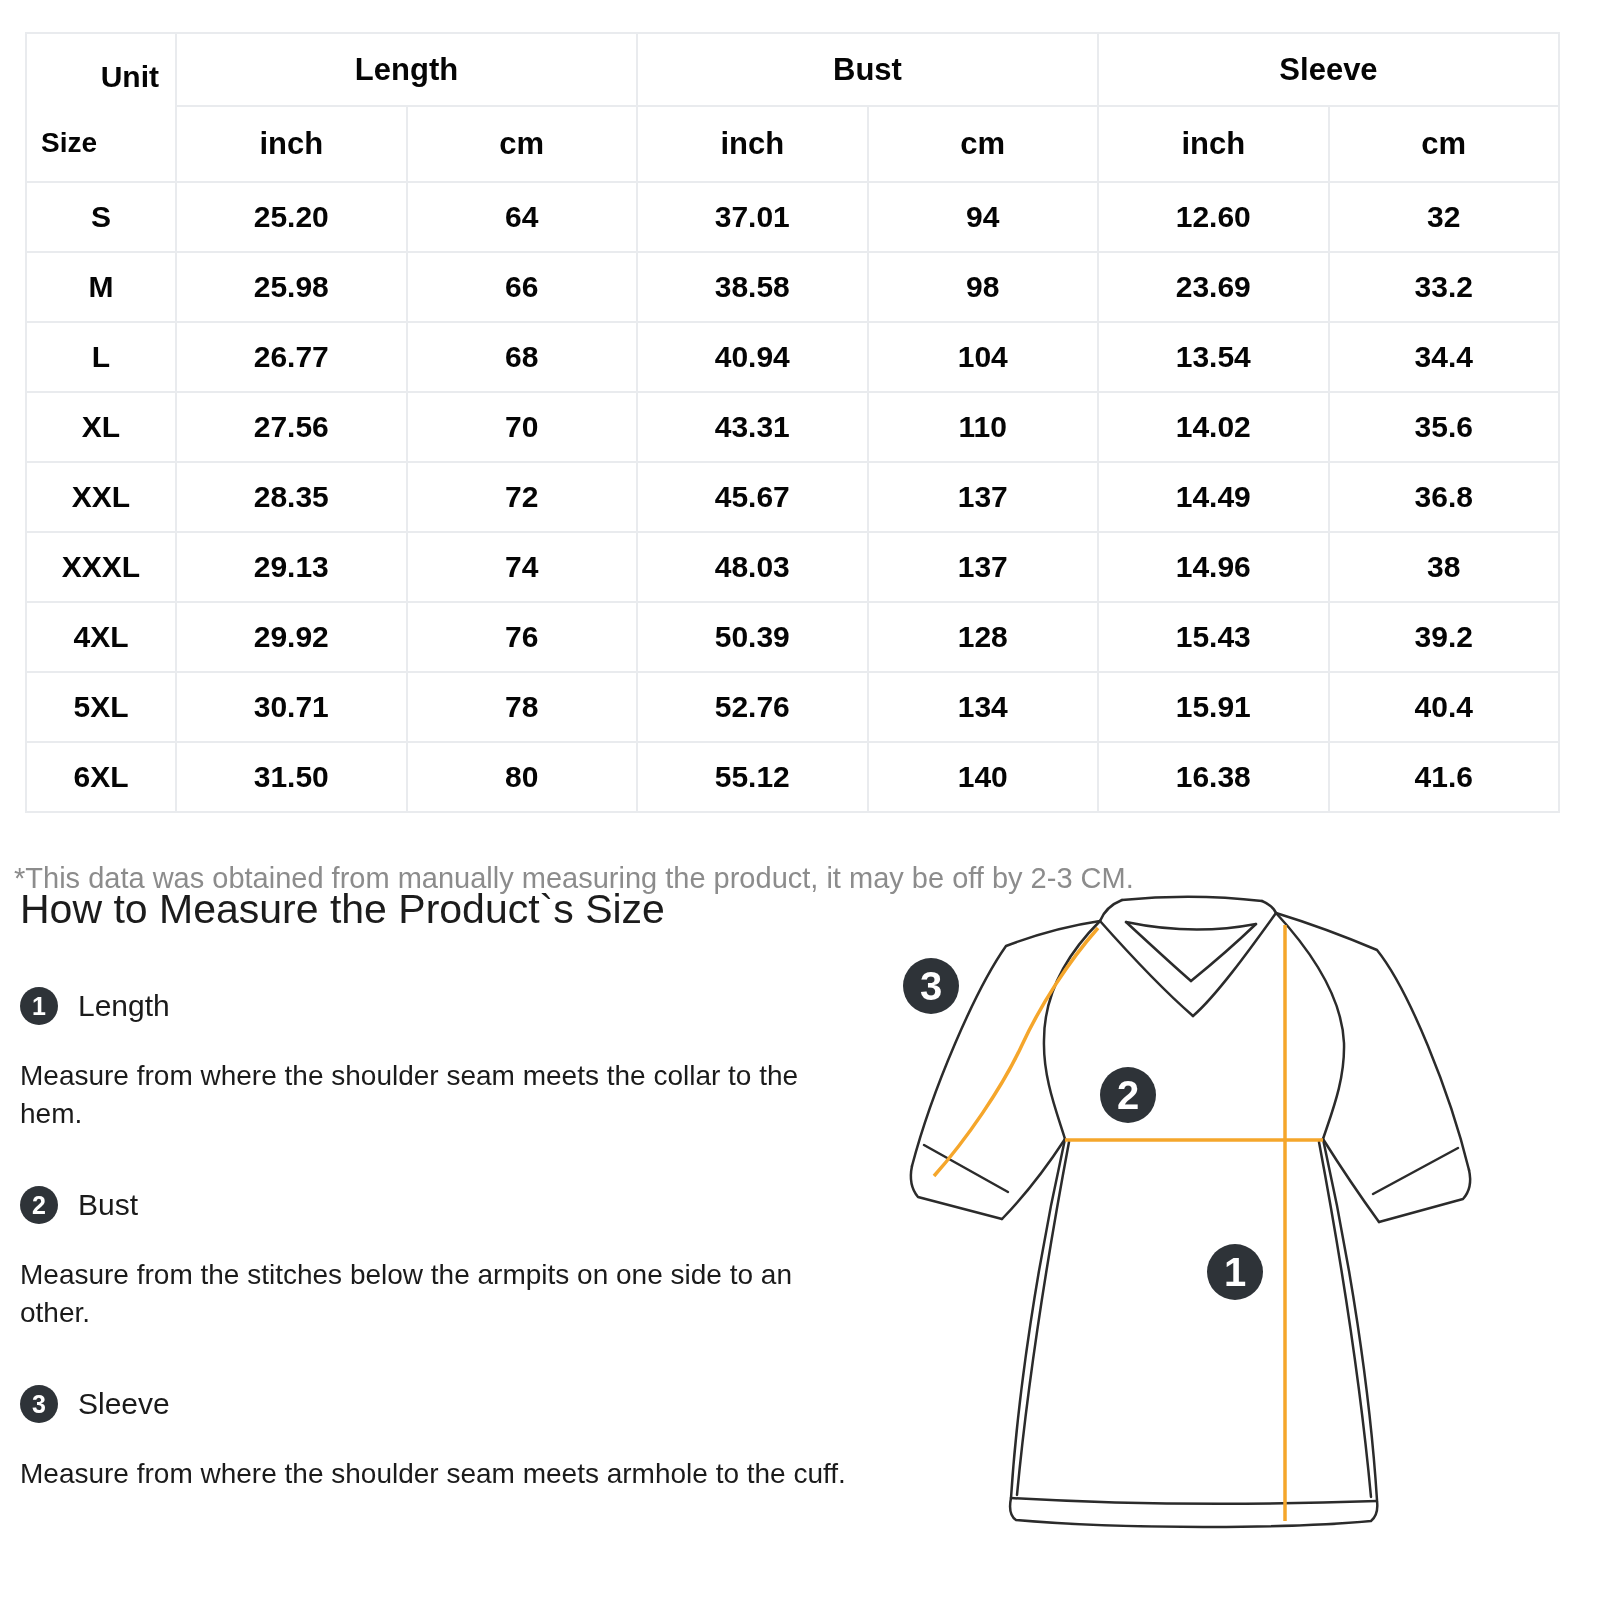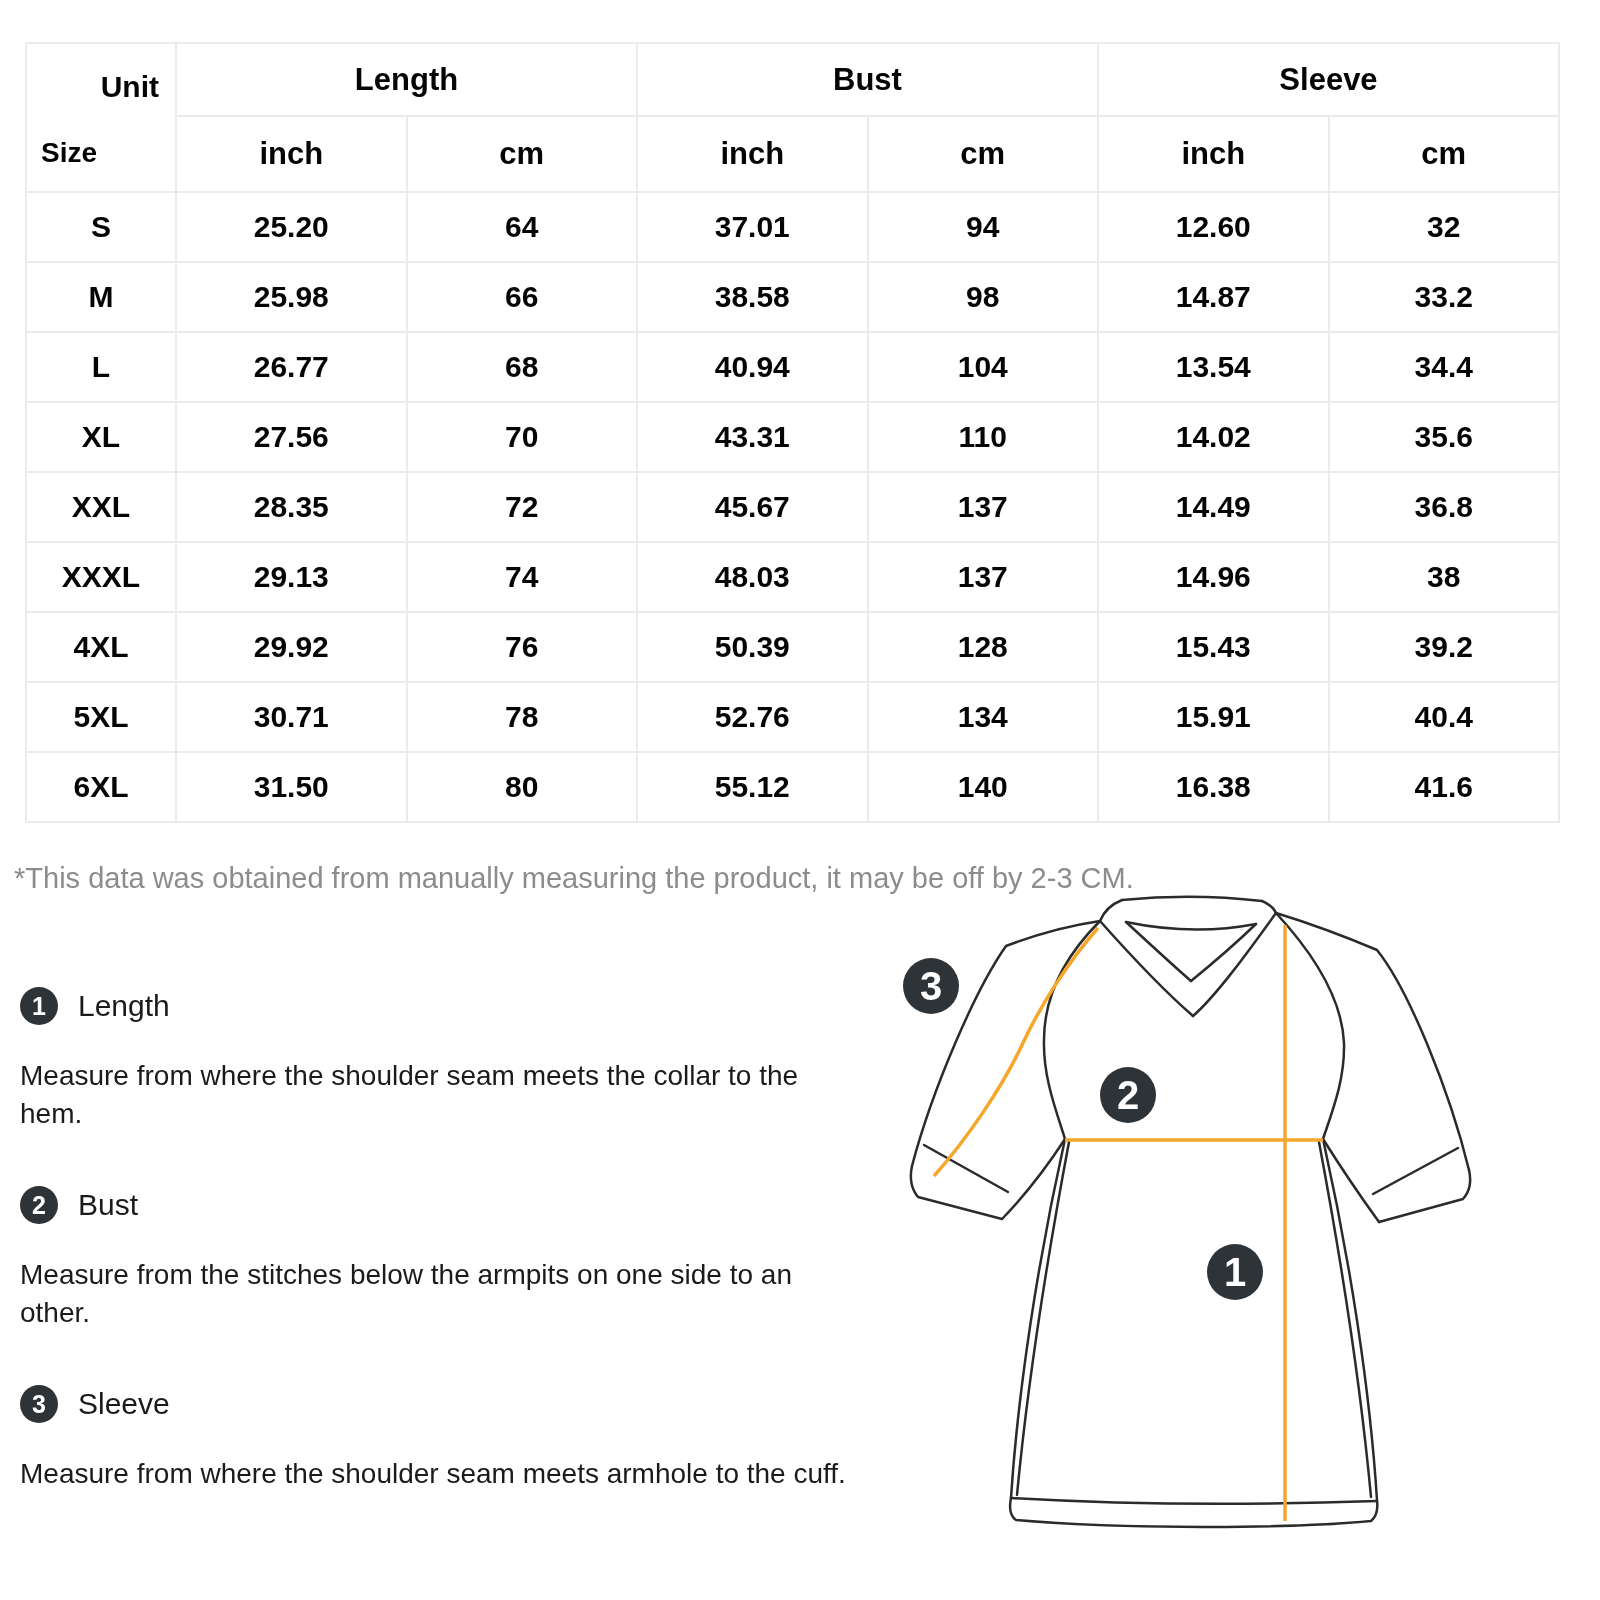--- a/index.html
+++ b/index.html
@@ -1,20 +1,20 @@
 <!DOCTYPE html>
 <html><head>
 <meta charset="utf-8">
 <style>
   html,body{margin:0;padding:0;background:#fff;}
   .page{position:relative;width:1600px;height:1600px;background:#fff;overflow:hidden;
         font-family:"Liberation Sans",sans-serif;color:#0a0a0a;}
 
   
-  table.size-chart{position:absolute;left:25px;top:42px;width:1535px;
+  table.size-chart{position:absolute;left:25px;top:32px;width:1535px;
                    border-collapse:collapse;table-layout:fixed;}
   .size-chart th,.size-chart td{border:2px solid #E9EBEE;background:#fff;
                    text-align:center;vertical-align:middle;padding:0;
                    font-weight:700;color:#050505;}
   .size-chart thead tr.group-row{height:73px;}
   .size-chart thead tr.unit-row{height:76px;}
   .size-chart thead th{font-size:31px;}
   .size-chart tbody tr{height:70px;}
   .size-chart tbody td{font-size:30px;}
   .corner{position:relative;
@@ -92,21 +92,21 @@
         <td>94</td>
         <td>12.60</td>
         <td>32</td>
       </tr>
       <tr>
         <td>M</td>
         <td>25.98</td>
         <td>66</td>
         <td>38.58</td>
         <td>98</td>
-        <td>14.87</td>
+        <td>23.69</td>
         <td>33.2</td>
       </tr>
       <tr>
         <td>L</td>
         <td>26.77</td>
         <td>68</td>
         <td>40.94</td>
         <td>104</td>
         <td>13.54</td>
         <td>34.4</td>
@@ -163,20 +163,21 @@
         <td>55.12</td>
         <td>140</td>
         <td>16.38</td>
         <td>41.6</td>
       </tr>
     </tbody>
   </table>
 
   <div class="note">*This data was obtained from manually measuring the product, it may be off by 2-3 CM.</div>
 
+  <div class="howto-title">How to Measure the Product`s Size</div>
 
   <div class="howto">
     <div class="mi-head">
       <span class="badge">1</span>
       <span class="mi-label">Length</span>
     </div>
     <div class="mi-desc">Measure from where the shoulder seam meets the collar to the hem.</div>
 
     <div class="mi-head">
       <span class="badge">2</span>

